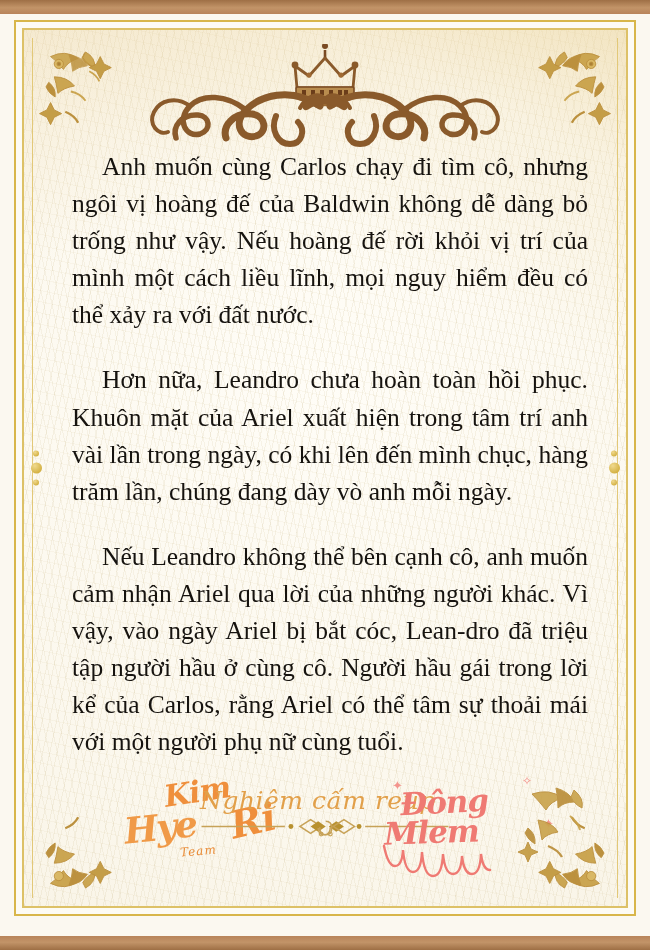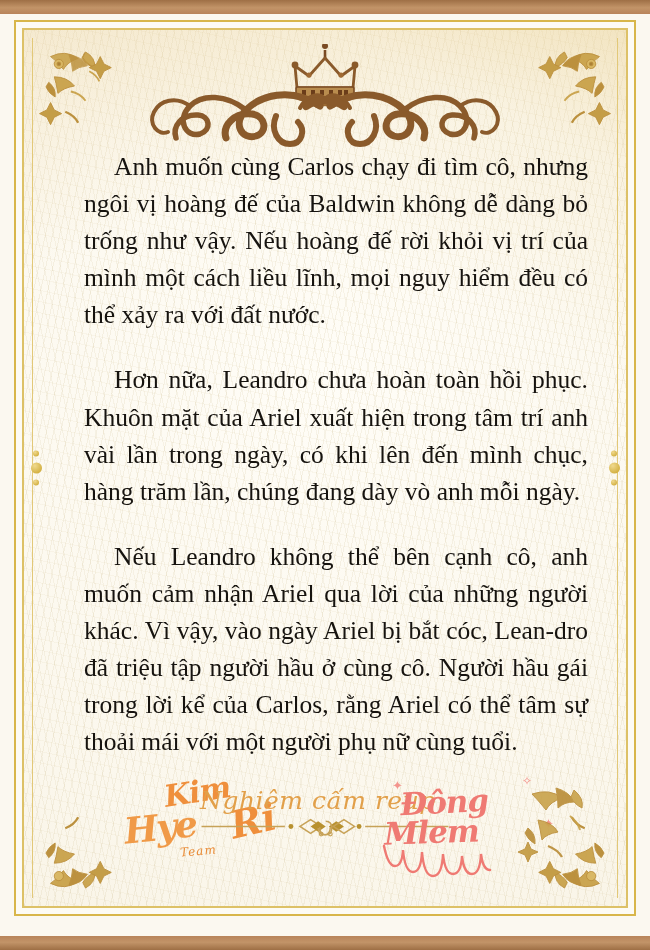--- a/index.html
+++ b/index.html
@@ -67,21 +67,21 @@
     display:flex;justify-content:center;pointer-events:none;}
 
   
   #body-text{
     position:absolute;left:44px;right:38px;top:118px;
     color:#16130f;
     font-size:25.5px;line-height:1.455;
     text-align:justify;text-justify:inter-word;
     -webkit-hyphens:none;hyphens:none;
   }
-  #body-text p{margin:0 0 28px 16px;text-indent:30px;}
+  #body-text p{margin:0 0 28px 4px;text-indent:30px;}
   #body-text p:last-child{margin-bottom:0;}
 
   
   #footer{position:absolute;left:16px;right:16px;bottom:22px;height:110px;}
 
   #wm-left{position:absolute;left:78px;top:-2px;width:160px;height:92px;}
   #wm-left .kim{
     position:absolute;left:46px;top:2px;
     font-family:"DejaVu Serif", serif;font-style:italic;font-weight:bold;
     font-size:30px;color:#ef8f3c;letter-spacing:-1px;

